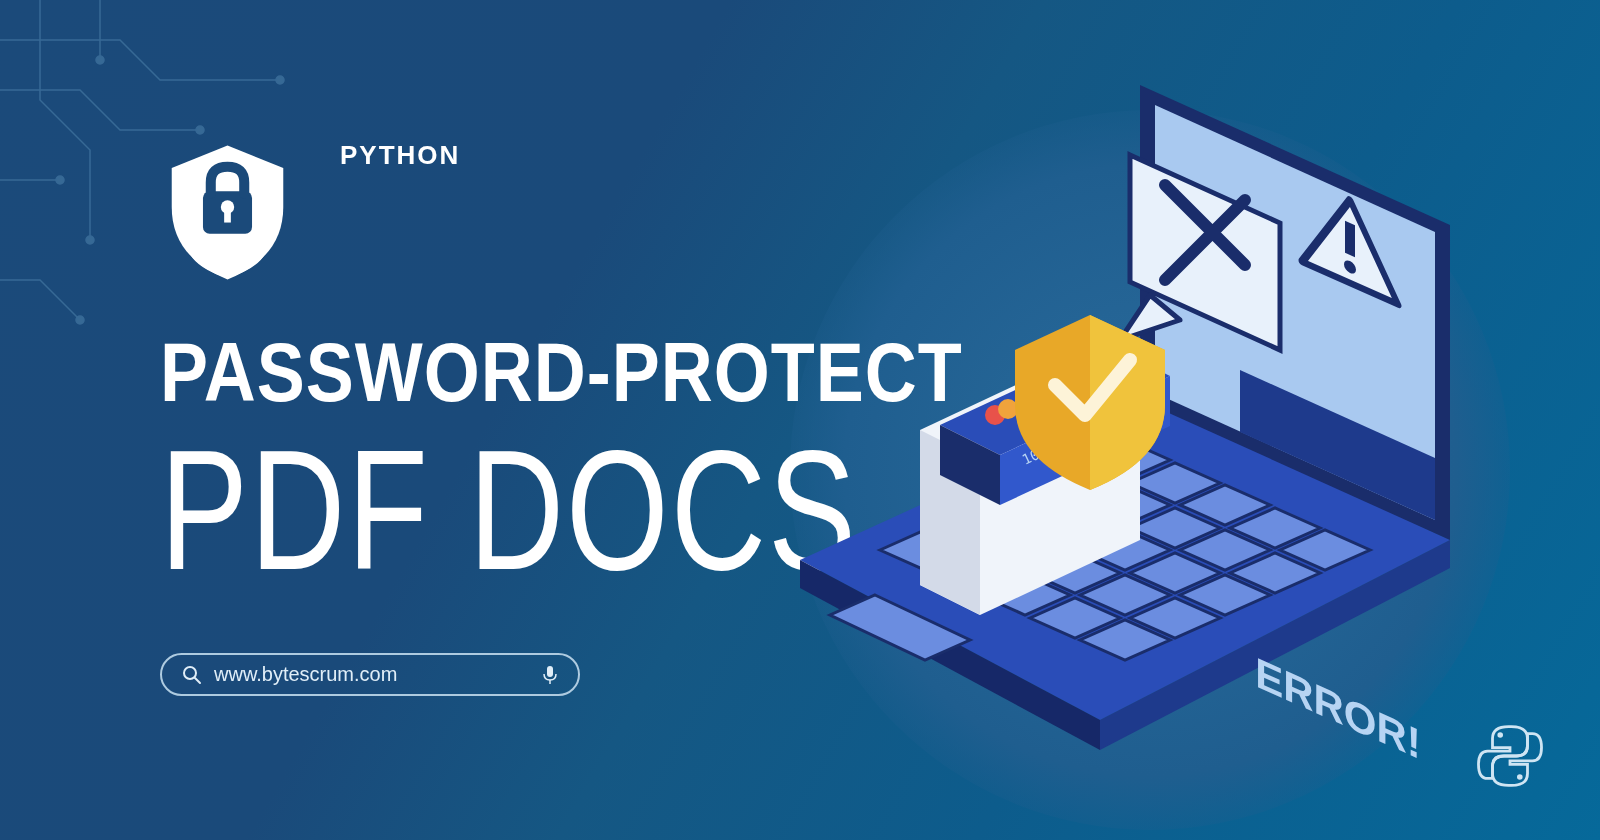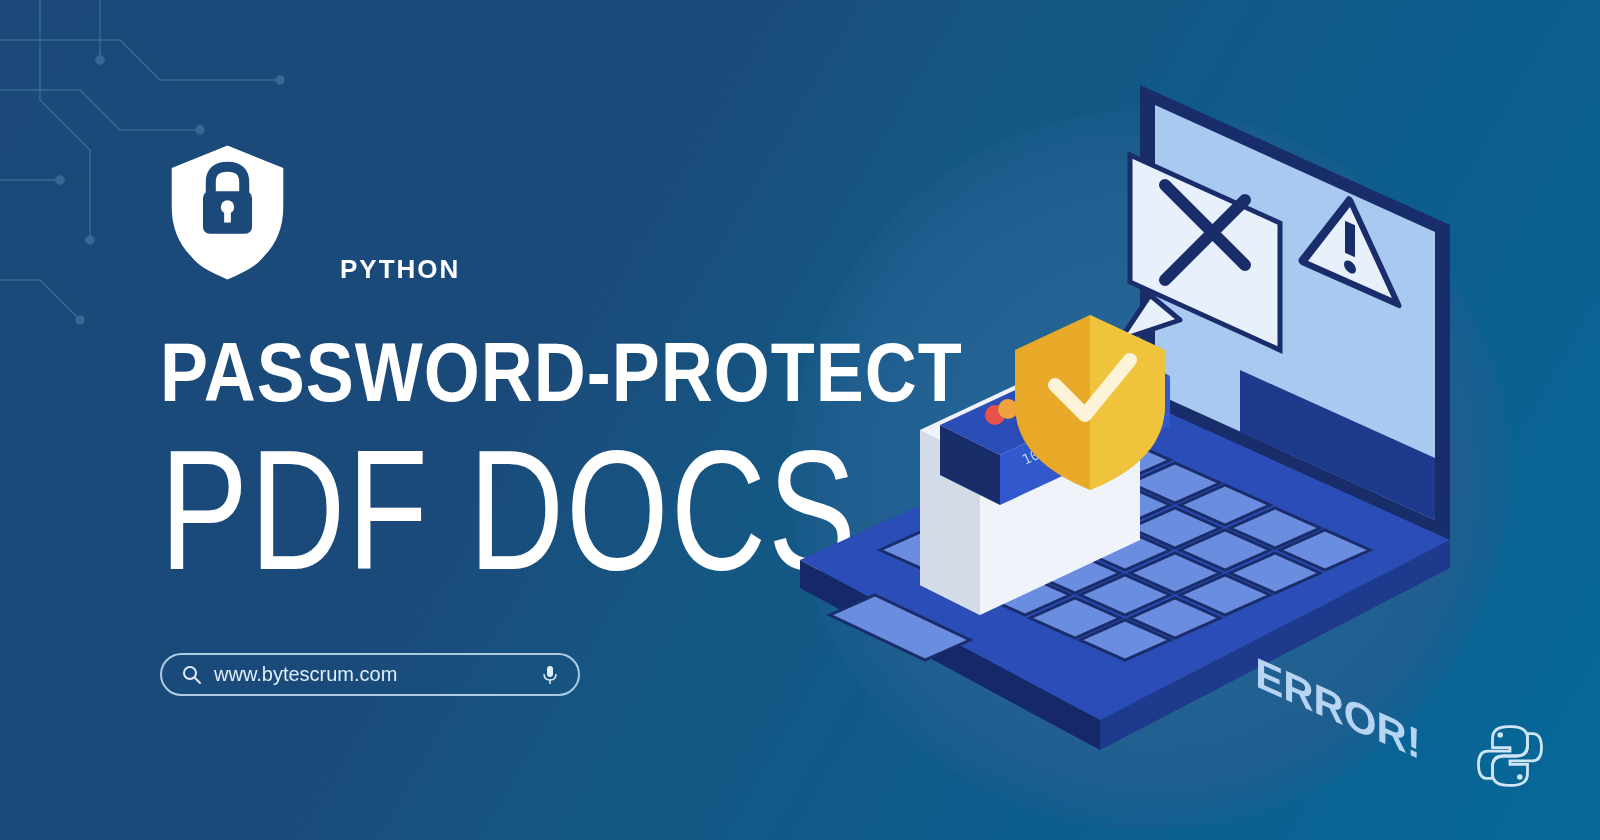--- a/index.html
+++ b/index.html
@@ -1,20 +1,20 @@
 <!DOCTYPE html>
 <html><head>
 <meta charset="utf-8">
 <style>
 *{margin:0;padding:0;box-sizing:border-box}
 body{width:1600px;height:840px;overflow:hidden;background:linear-gradient(120deg,#1b4a7a 0%,#1a4a7a 35%,#155783 50%,#0d5c8c 70%,#06699a 100%);font-family:Arial,sans-serif;position:relative}
 .circuit{position:absolute;top:0;left:0;width:400px;height:400px;opacity:0.35}
 .circuit svg{width:100%;height:100%}
 .content{position:absolute;left:160px;top:140px;color:#fff}
-.logo-row{display:flex;align-items:flex-end;gap:45px;margin-bottom:40px}
+.logo-row{display:flex;align-items:flex-start;gap:45px;margin-bottom:40px}
 .lock-shield{width:135px;height:145px;display:flex;align-items:center;justify-content:center}
 .subtitle{font-size:26px;font-weight:700;letter-spacing:2px}
 .headline1{font-size:72px;font-weight:800;letter-spacing:1px;margin-bottom:5px;font-family:"Arial Black",sans-serif;transform:scaleY(1.15);transform-origin:top}
 .headline2{font-size:132px;font-weight:300;letter-spacing:2px;font-family:Arial,sans-serif;transform:scaleY(1.3);transform-origin:top;margin-bottom:90px}
 .search-bar{display:flex;align-items:center;border:2px solid #aecbe0;border-radius:30px;padding:8px 20px;width:420px;gap:12px}
 .search-bar .icon{display:flex;align-items:center}
 .search-text{font-size:20px;color:#e0eef8;font-weight:400;flex:1}
 .circle-bg{position:absolute;right:90px;top:110px;width:720px;height:720px;border-radius:50%;background:radial-gradient(circle,#2a6b9c 0%,#1f5e8f 60%,transparent 75%)}
 .laptop-area{position:absolute;right:130px;top:60px;width:700px;height:700px}
 .python-logo{position:absolute;right:55px;bottom:45px}

